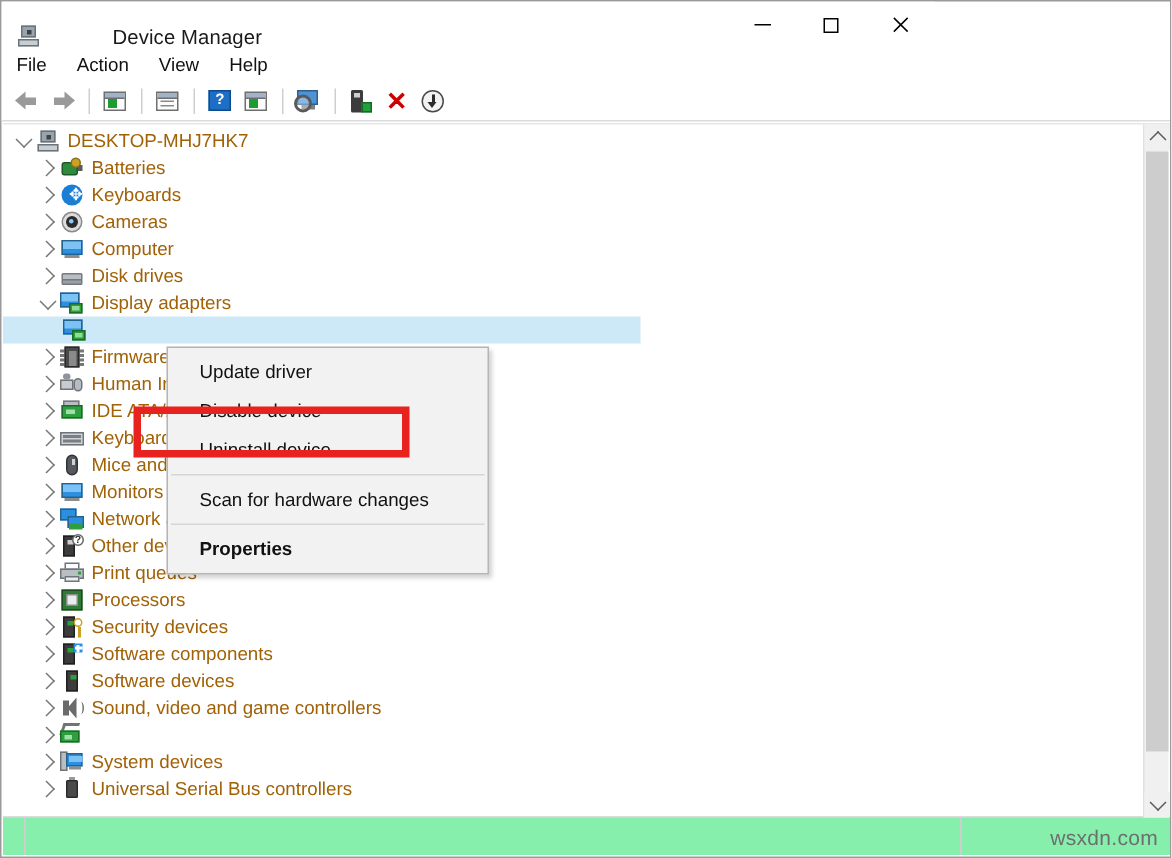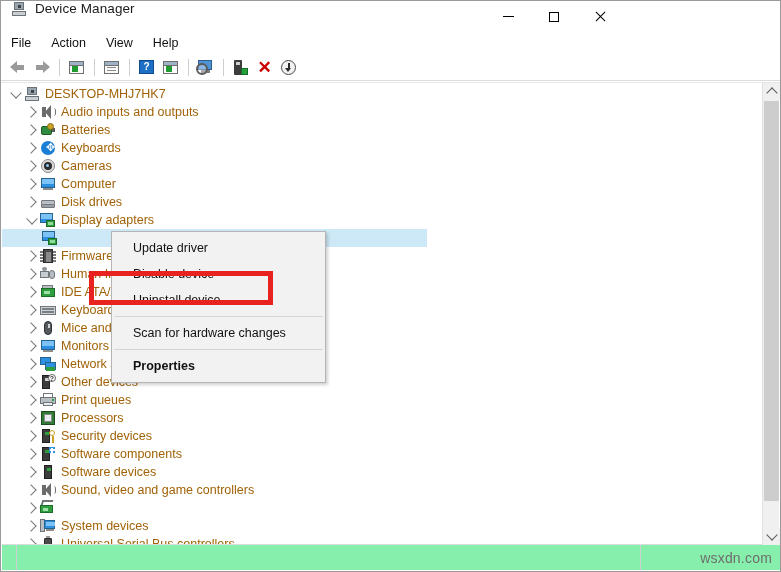--- a/index.html
+++ b/index.html
@@ -21,21 +21,22 @@
     overflow: hidden;
   }
 
   
   .titlebar {
     position: absolute;
     left: 0; top: 0;
     width: 622px; height: 31px;
     background: #ffffff;
     display: flex;
-    align-items: flex-start;
+    align-items: flex-end;
+    gap: 40px;
   }
   .title-icon {
     width: 16px; height: 16px;
     margin-left: 10px;
     margin-right: 8px;
     position: relative;
     flex: 0 0 auto;
   }
   .title-text {
     font-size: 13.5px;
@@ -585,31 +586,20 @@
         <div class="chev">
             <div class="chev-d"></div>
           </div>
         <div class="ico i-pc">
             <div class="b"></div>
             <div class="s"></div>
           </div>
         <div class="lbl">DESKTOP-MHJ7HK7</div>
       </div>
 
-      <div class="node depth1">
-        <div class="chev">
-            <div class="chev-r"></div>
-          </div>
-        <div class="ico i-spk">
-            <div class="c"></div>
-            <div class="t"></div>
-            <div class="w"></div>
-          </div>
-        <div class="lbl">Audio inputs and outputs</div>
-      </div>
 
       <div class="node depth1">
         <div class="chev">
             <div class="chev-r"></div>
           </div>
         <div class="ico i-bat">
             <div class="b"></div>
             <div class="p"></div>
             <div class="k"></div>
           </div>

